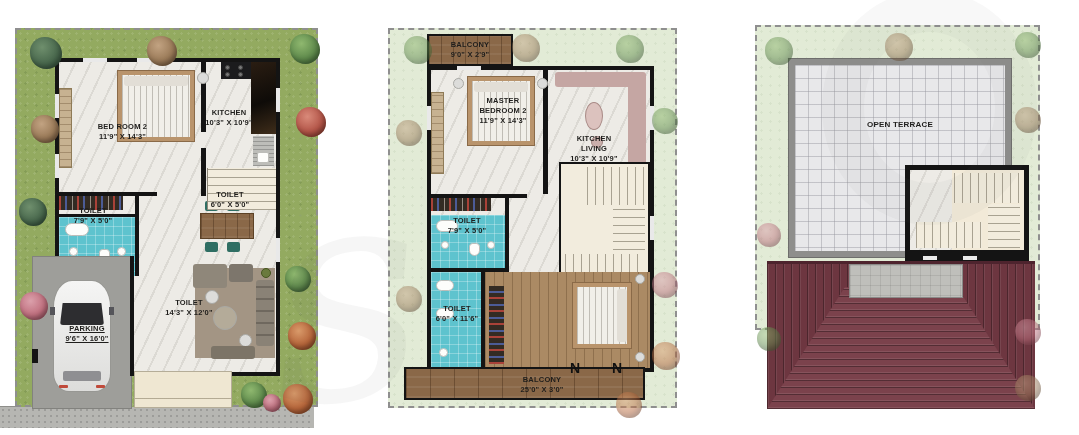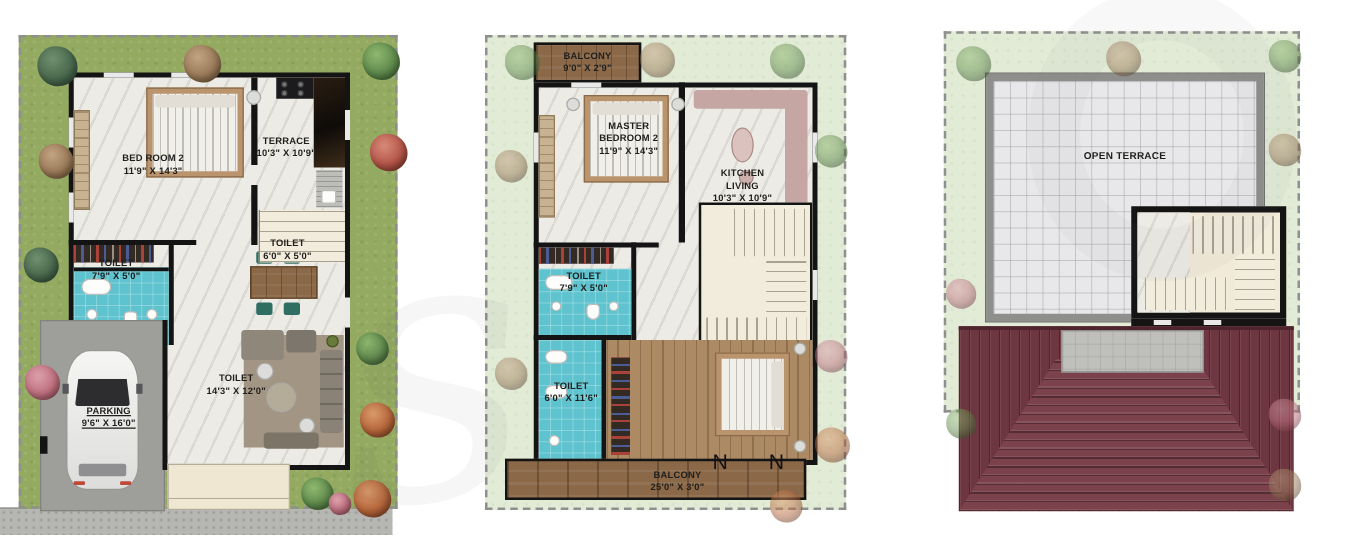--- a/index.html
+++ b/index.html
@@ -103,21 +103,21 @@
 
   .pavement { position:absolute; background:#b6b6b2;
     background-image:radial-gradient(rgba(0,0,0,.14) 1px, transparent 1.3px);
     background-size:6px 6px; border-top:1px solid #8e8e8a; }
 
   .wm-s { position:absolute; left:268px; top:120px; font:italic 300px "DejaVu Serif", serif;
     color:rgba(70,70,70,.05); transform:rotate(-6deg); z-index:40; pointer-events:none; }
   .wm-ring { position:absolute; left:822px; top:-10px; width:215px; height:235px; border-radius:50%;
     border:42px solid rgba(110,110,110,.05); z-index:40; pointer-events:none; }
 
-  .nsym { position:absolute; font-weight:normal; font-size:17px; color:#111; letter-spacing:14px; z-index:9; }
+  .nsym { position:absolute; font-weight:bold; font-size:14px; color:#111; letter-spacing:14px; z-index:9; }
 </style>
 </head>
 <body>
 
 <div class="canvas">
 
   <div class="wm-s">s</div>
   <div class="wm-ring"></div>
   <div class="pavement" style="left:0;top:406px;width:314px;height:22px;"></div>
 
@@ -211,21 +211,21 @@
     </div>
     <div class="abs wall" style="left:113px;top:226px;width:4px;height:120px;"></div>
 
     <div class="abs" style="left:117px;top:341px;width:98px;height:37px;background:#efe7d2;border:1px solid #b5ad98;background-image:linear-gradient(0deg,transparent 0 8px,rgba(120,110,85,.5) 8px 9px,transparent 9px 100%);"></div>
 
     <div class="lbl" style="left:58px;top:92px;width:95px;">
       <span>BED ROOM 2</span>
       <span>11'9" X 14'3"</span>
     </div>
     <div class="lbl" style="left:172px;top:78px;width:80px;">
-      <span>TERRACE</span>
+      <span>KITCHEN</span>
       <span>10'3" X 10'9"</span>
     </div>
     <div class="lbl" style="left:42px;top:176px;width:68px;">
       <span>TOILET</span>
       <span>7'9" X 5'0"</span>
     </div>
     <div class="lbl" style="left:180px;top:160px;width:66px;">
       <span>TOILET</span>
       <span>6'0" X 5'0"</span>
     </div>

